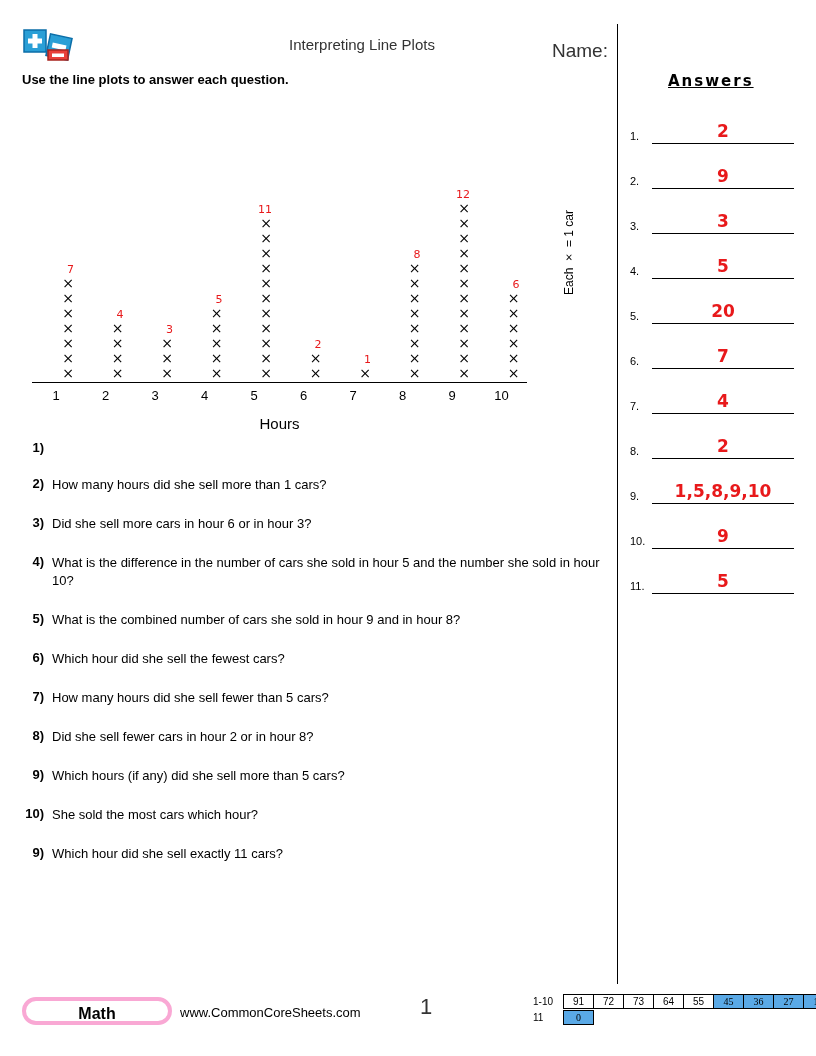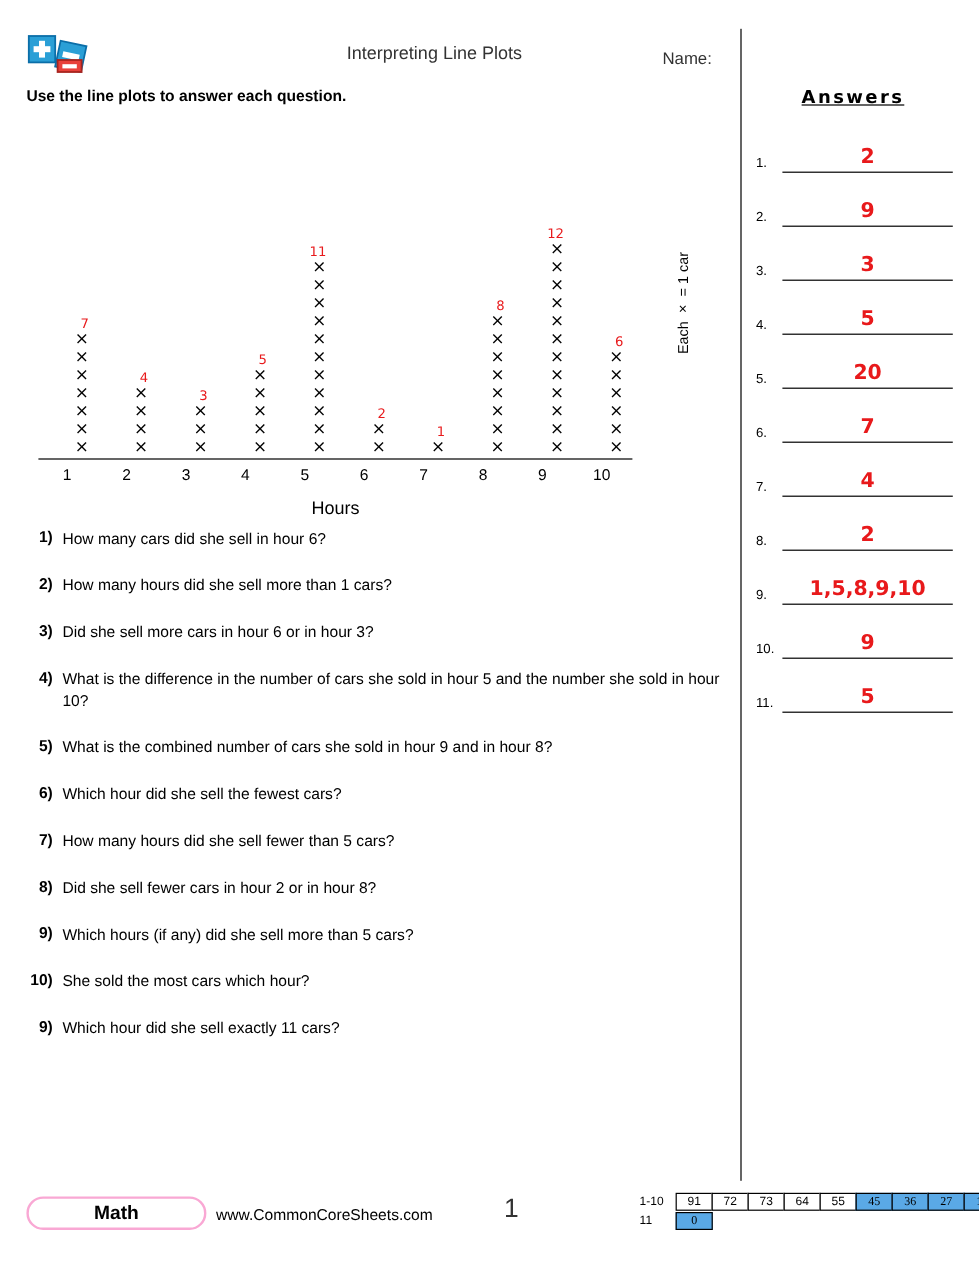--- a/index.html
+++ b/index.html
@@ -21,21 +21,21 @@
     left: 22px; top: 24px; width: 772px; height: 44px;
   }
   .logo {
     position: absolute; left: 0; top: 4px; width: 60px; height: 40px;
   }
   .title {
     position: absolute; left: 160px; top: 12px; width: 360px;
     text-align: center; font-size: 15px; color: #333;
   }
   .name-label {
-    position: absolute; left: 530px; top: 16px; font-size: 14px; color: #333;
+    position: absolute; left: 530px; top: 16px; font-size: 19px; color: #333;
   }
   .answer-key {
     position: absolute; left: 628px; top: 6px;
     font-size: 22px; font-weight: bold; color: #e8191b;
     font-family: "DejaVu Sans", sans-serif;
   }
 
   .instructions {
     position: absolute; left: 22px; top: 72px;
     font-size: 13px; font-weight: bold; color: #000;
@@ -108,21 +108,21 @@
   .q { position: relative; display: flex; margin-bottom: 21px; }
   .q-num {
     width: 30px; text-align: right; padding-right: 8px;
     font-size: 13px; font-weight: bold; flex: none;
   }
   .q-text { font-size: 13px; line-height: 18px; }
 
   
   .footer-pill {
     position: absolute; left: 22px; top: 997px; width: 150px; height: 28px;
-    border: 2px solid #f9a8d4; border-radius: 14px; background: #fff;
+    border: 4px solid #f9a8d4; border-radius: 14px; background: #fff;
     text-align: center; line-height: 25px; font-weight: bold; font-size: 16px;
   }
   .footer-url {
     position: absolute; left: 180px; top: 1005px; font-size: 13px; color: #000;
   }
   .page-number {
     position: absolute; left: 420px; top: 994px; font-size: 22px; color: #333;
   }
   .scale-box {
     position: absolute; left: 533px; top: 994px; font-size: 10px;
@@ -265,21 +265,20 @@
         <div class="xlabel" style="left: 412px;">9</div>
         <div class="xlabel" style="left: 461.5px;">10</div>
       </div>
     <div class="axis-title">Hours</div>
     <div class="key-vert">Each × = 1 car</div>
   </div>
 
   <div class="questions">
       <div class="q">
         <div class="q-num">1)</div>
-        <div class="q-text">How many cars did she sell in hour 6?</div>
       </div>
       <div class="q">
         <div class="q-num">2)</div>
         <div class="q-text">How many hours did she sell more than 1 cars?</div>
       </div>
       <div class="q">
         <div class="q-num">3)</div>
         <div class="q-text">Did she sell more cars in hour 6 or in hour 3?</div>
       </div>
       <div class="q">

